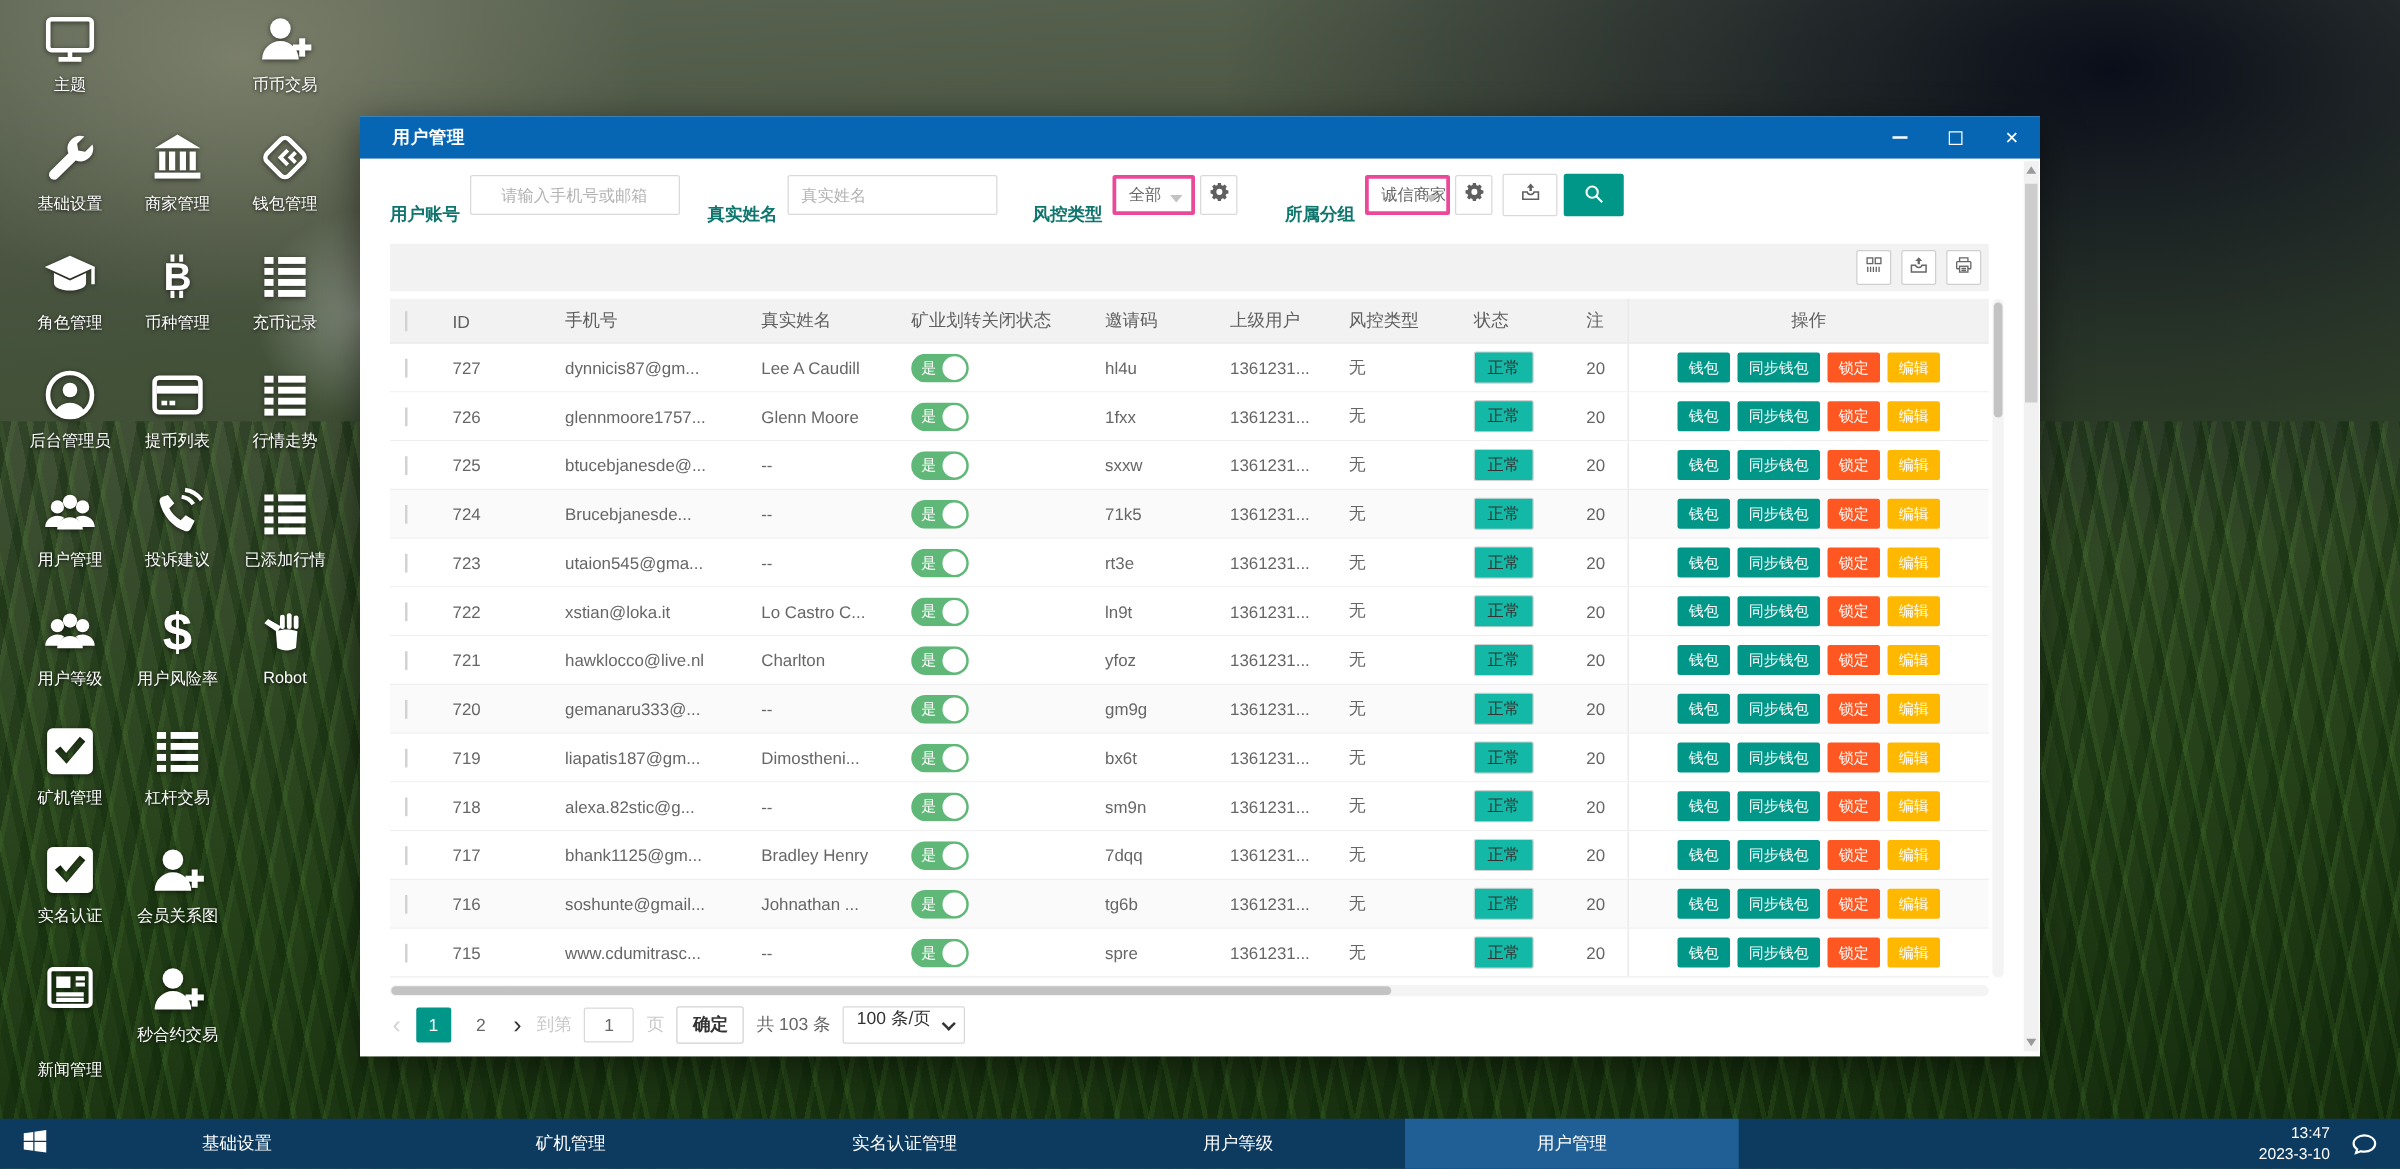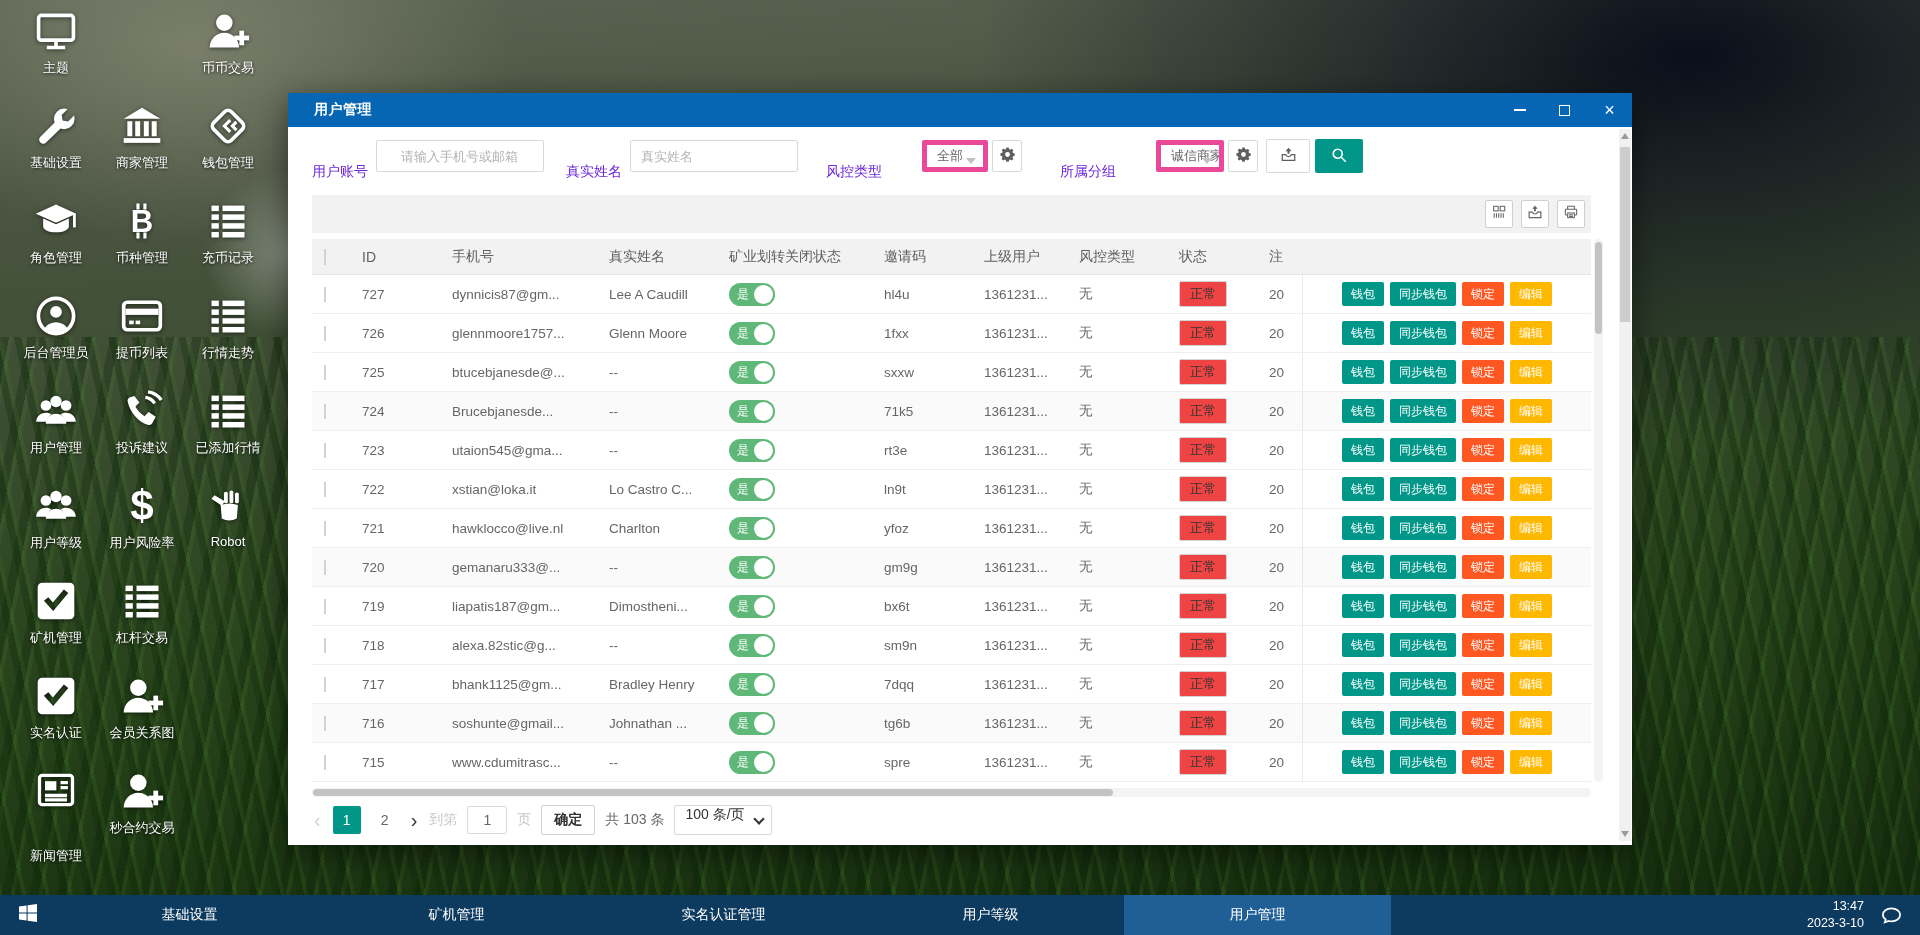--- a/index.html
+++ b/index.html
@@ -39,27 +39,27 @@
   .wcontrols { margin-left:auto; display:flex; height:100%; }
   .wbtn { width:45px; height:100%; display:flex; align-items:center; justify-content:center; cursor:pointer; }
   .glyph-min { width:12px; height:2px; background:#fff; }
   .glyph-max { width:11px; height:11px; border:1.5px solid #fff; }
   .glyph-close { font-size:18px; line-height:1; color:#fff; }
 
   .content { position:relative; width:1344px; height:718px; background:#fff; }
 
   
   .filterbar { position:absolute; left:24px; top:12px; height:34px; display:flex; align-items:center; }
-  .flabel { font-size:14px; font-weight:normal; color:#6d28d9; white-space:nowrap; margin-right:8px;margin-top:32px; }
+  .flabel { font-size:14px; font-weight:bold; color:#0f766e; white-space:nowrap; margin-right:8px;margin-top:32px; }
   .ftext { height:32px; border:1px solid #d9d9d9; border-radius:2px; padding:0 10px; font-size:13px;
     color:#666; width:168px; outline:none; font-family:inherit; }
   .ftext::placeholder { color:#b3b3b3; }
-  .fsel { position:relative; height:32px; border:5px solid #ec4899; border-radius:2px; background:#fff;
+  .fsel { position:relative; height:32px; border:3px solid #ec4899; border-radius:2px; background:#fff;
     display:flex; align-items:center; padding:0 20px 0 10px; font-size:13px; color:#666;
-    overflow:hidden; white-space:nowrap; cursor:pointer;margin-left:32px; }
+    overflow:hidden; white-space:nowrap; cursor:pointer; }
   .fsel .caret { position:absolute; right:7px; top:13px; width:0; height:0;
     border-left:5px solid transparent; border-right:5px solid transparent; border-top:6px solid #c2c2c2; }
   .sqbtn { height:32px; border:1px solid #d9d9d9; border-radius:2px; background:#fff; color:#5f5f5f;
     display:flex; align-items:center; justify-content:center; cursor:pointer; }
   .sqbtn svg { width:17px; height:17px; }
   .searchbtn { width:48px; height:34px; background:var(--teal,#009688); border:none; border-radius:2px;
     display:flex; align-items:center; justify-content:center; cursor:pointer; color:#fff; }
   .searchbtn svg { width:18px; height:18px; }
 
   
@@ -83,21 +83,21 @@
   .c-stat{width:90px} .c-reg{width:45px; padding-right:0;}
   .c-act{width:289px; display:flex; align-items:center; justify-content:center; gap:6px;
     border-left:1px solid #e8e8e8; height:100%; padding-left:0;}
   .thead .c-act { justify-content:center; }
   .cb { width:16px; height:16px; border:1px solid #d2d2d2; border-radius:2px; background:#fff; cursor:pointer; }
   .switch { width:46px; height:23px; border-radius:12px; background:var(--green,#5FB878); position:relative;
     color:#fff; font-size:12px; display:flex; align-items:center; padding-left:8px; cursor:pointer; }
   .switch::after { content:''; position:absolute; right:2px; top:2px; width:19px; height:19px;
     background:#fff; border-radius:50%; }
   .badge { display:inline-block; border:1px solid #d2d2d2; border-radius:2px; padding:3px 10px;
-    font-size:13px; color:#333; background:#ef4444; cursor:pointer; }
+    font-size:13px; color:#333; background:#14b8a6; cursor:pointer; }
   .abtn { height:24px; padding:0 9px; border:none; border-radius:2px; color:#fff; font-size:12px;
     display:flex; align-items:center; cursor:pointer; white-space:nowrap; font-family:inherit; }
   .abtn.teal{background:var(--teal,#009688)} .abtn.orange{background:var(--orange,#FF5722)}
   .abtn.yellow{background:var(--yellow,#FFB800)}
 
   
   .vscroll-table { position:absolute; left:1306px; top:112px; width:9px; height:543px; background:#f4f4f4; border-radius:5px; }
   .vscroll-table .thumb { position:absolute; left:1px; top:3px; width:7px; height:92px; background:#c3c3c3; border-radius:4px; }
   .hscroll { position:absolute; left:24px; top:661px; width:1279px; height:9px; background:#f4f4f4; border-radius:5px; }
   .hscroll .thumb { position:absolute; left:1px; top:1px; width:800px; height:7px; background:#c3c3c3; border-radius:4px; }
@@ -489,20 +489,21 @@
       <span class="cell c-sel"><span class="cb"></span></span>
       <span class="cell c-id">ID</span>
       <span class="cell c-phone">手机号</span>
       <span class="cell c-name">真实姓名</span>
       <span class="cell c-tog">矿业划转关闭状态</span>
       <span class="cell c-inv">邀请码</span>
       <span class="cell c-par">上级用户</span>
       <span class="cell c-risk">风控类型</span>
       <span class="cell c-stat">状态</span>
       <span class="cell c-reg">注</span>
+      <span class="cell c-act">操作</span>
     </div>
 
     <div class="tbody">
         <div class="trow">
           <span class="cell c-sel"><span class="cb"></span></span>
           <span class="cell c-id">727</span>
           <span class="cell c-phone">dynnicis87@gm...</span>
           <span class="cell c-name">Lee A Caudill</span>
           <span class="cell c-tog">
             <span class="switch">是</span>

